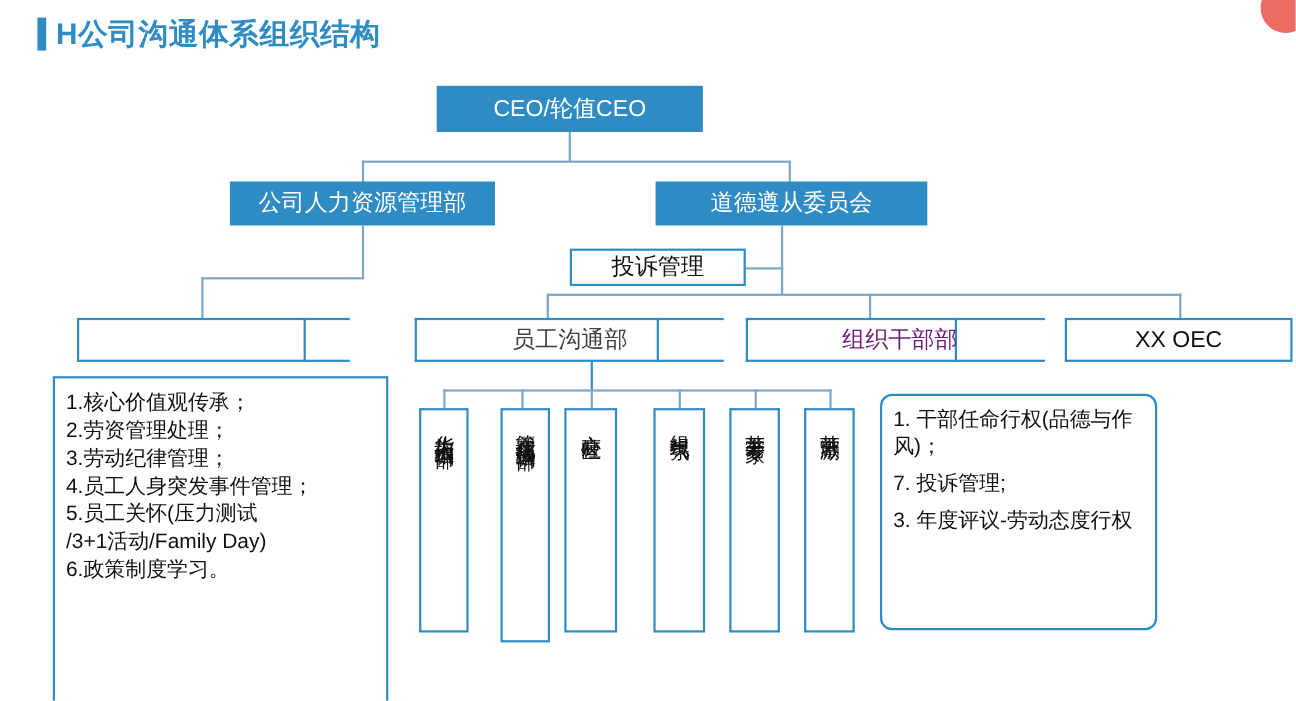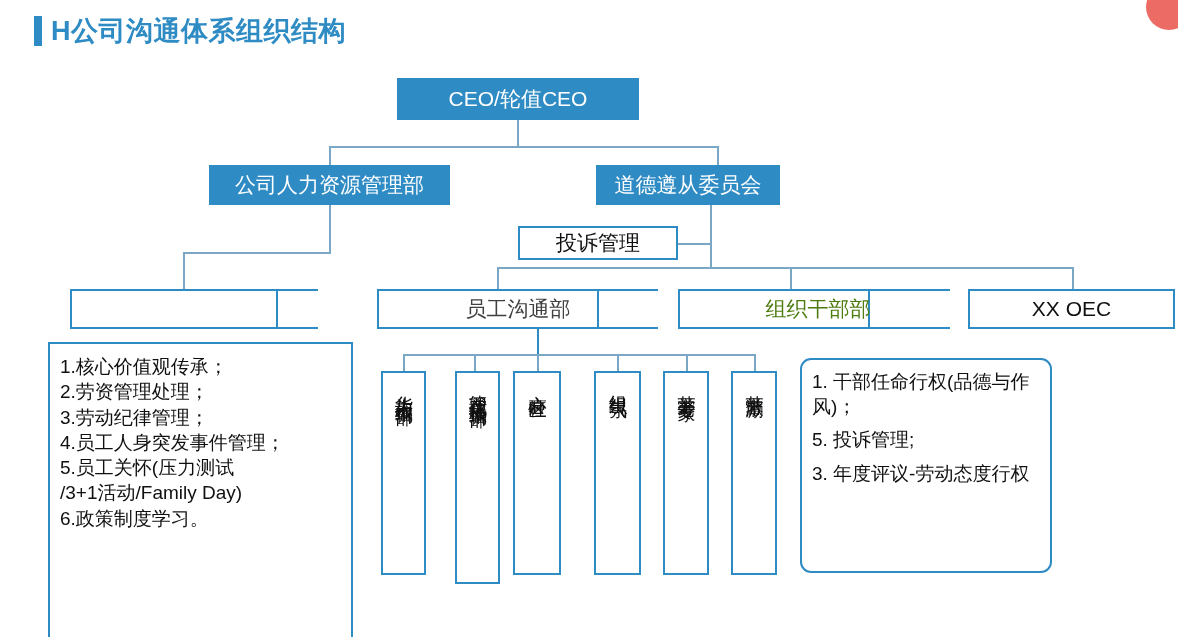--- a/index.html
+++ b/index.html
@@ -144,21 +144,21 @@
   <div class="node filled" style="left:397px; top:78px; width:242px; height:42px;">CEO/轮值CEO</div>
 
   <div class="ln v" style="left:517px; top:120px; height:27px;"></div>
 
   <div class="ln h" style="left:329px; top:146px; width:390px;"></div>
 
   <div class="ln v" style="left:329px; top:146px; height:20px;"></div>
   <div class="ln v" style="left:717px; top:146px; height:20px;"></div>
 
   <div class="node filled" style="left:209px; top:165px; width:241px; height:40px;">公司人力资源管理部</div>
-  <div class="node filled" style="left:596px; top:165px; width:184px; height:40px;">道德遵从委员会</div>
+  <div class="node filled" style="left:596px; top:165px; width:247px; height:40px;">道德遵从委员会</div>
 
   <div class="ln v" style="left:329px; top:205px; height:48px;"></div>
   <div class="ln h" style="left:183px; top:252px; width:148px;"></div>
   <div class="ln v" style="left:183px; top:252px; height:38px;"></div>
 
   <div class="ln v" style="left:710px; top:205px; height:63px;"></div>
 
   <div class="ln h" style="left:676px; top:243px; width:36px;"></div>
 
   <div class="node outlined" style="left:518px; top:226px; width:160px; height:34px;">投诉管理</div>
@@ -177,21 +177,21 @@
   <div class="ln h strong" style="left:377px; top:289px; width:281px;"></div>
   <div class="ln h strong" style="left:377px; top:327px; width:281px;"></div>
   <div class="ln v strong" style="left:377px; top:289px; height:40px;"></div>
   <div class="ln v strong" style="left:597px; top:289px; height:40px;"></div>
   <div class="node" style="left:400px; top:289px; width:236px; height:40px; font-size:21px; color:#404040;">员工沟通部</div>
 
   <div class="ln h strong" style="left:678px; top:289px; width:272px;"></div>
   <div class="ln h strong" style="left:678px; top:327px; width:272px;"></div>
   <div class="ln v strong" style="left:678px; top:289px; height:40px;"></div>
   <div class="ln v strong" style="left:868px; top:289px; height:40px;"></div>
-  <div class="node" style="left:700px; top:289px; width:236px; height:40px; font-size:21px; color:#4d7c0f;">组织干部部</div>
+  <div class="node" style="left:700px; top:289px; width:236px; height:40px; font-size:21px; color:#701a75;">组织干部部</div>
 
   <div class="node outlined" style="left:968px; top:289px; width:207px; height:40px;">XX OEC</div>
 
   <div class="detailbox" id="detail-left" style="left:48px; top:342px; width:305px; height:300px;">
     <p>1.核心价值观传承；</p>
     <p>2.劳资管理处理；</p>
     <p>3.劳动纪律管理；</p>
     <p>4.员工人身突发事件管理；</p>
     <p>5.员工关怀(压力测试
 /3+1活动/Family Day)</p>
@@ -221,17 +221,17 @@
   </div>
   <div class="vbox" style="left:663px; top:371px; width:46px; height:204px;">
     <span>荣誉老专家</span>
   </div>
   <div class="vbox" style="left:731px; top:371px; width:46px; height:204px;">
     <span>荣誉激励</span>
   </div>
 
   <div class="detailbox" id="detail-right" style="left:800px; top:358px; width:252px; height:215px;border-radius:11px;">
     <p>1. 干部任命行权(品德与作风)；</p>
-    <p>5. 投诉管理;</p>
+    <p>7. 投诉管理;</p>
     <p>3. 年度评议-劳动态度行权</p>
   </div>
 
 </div>
 
 </body></html>

